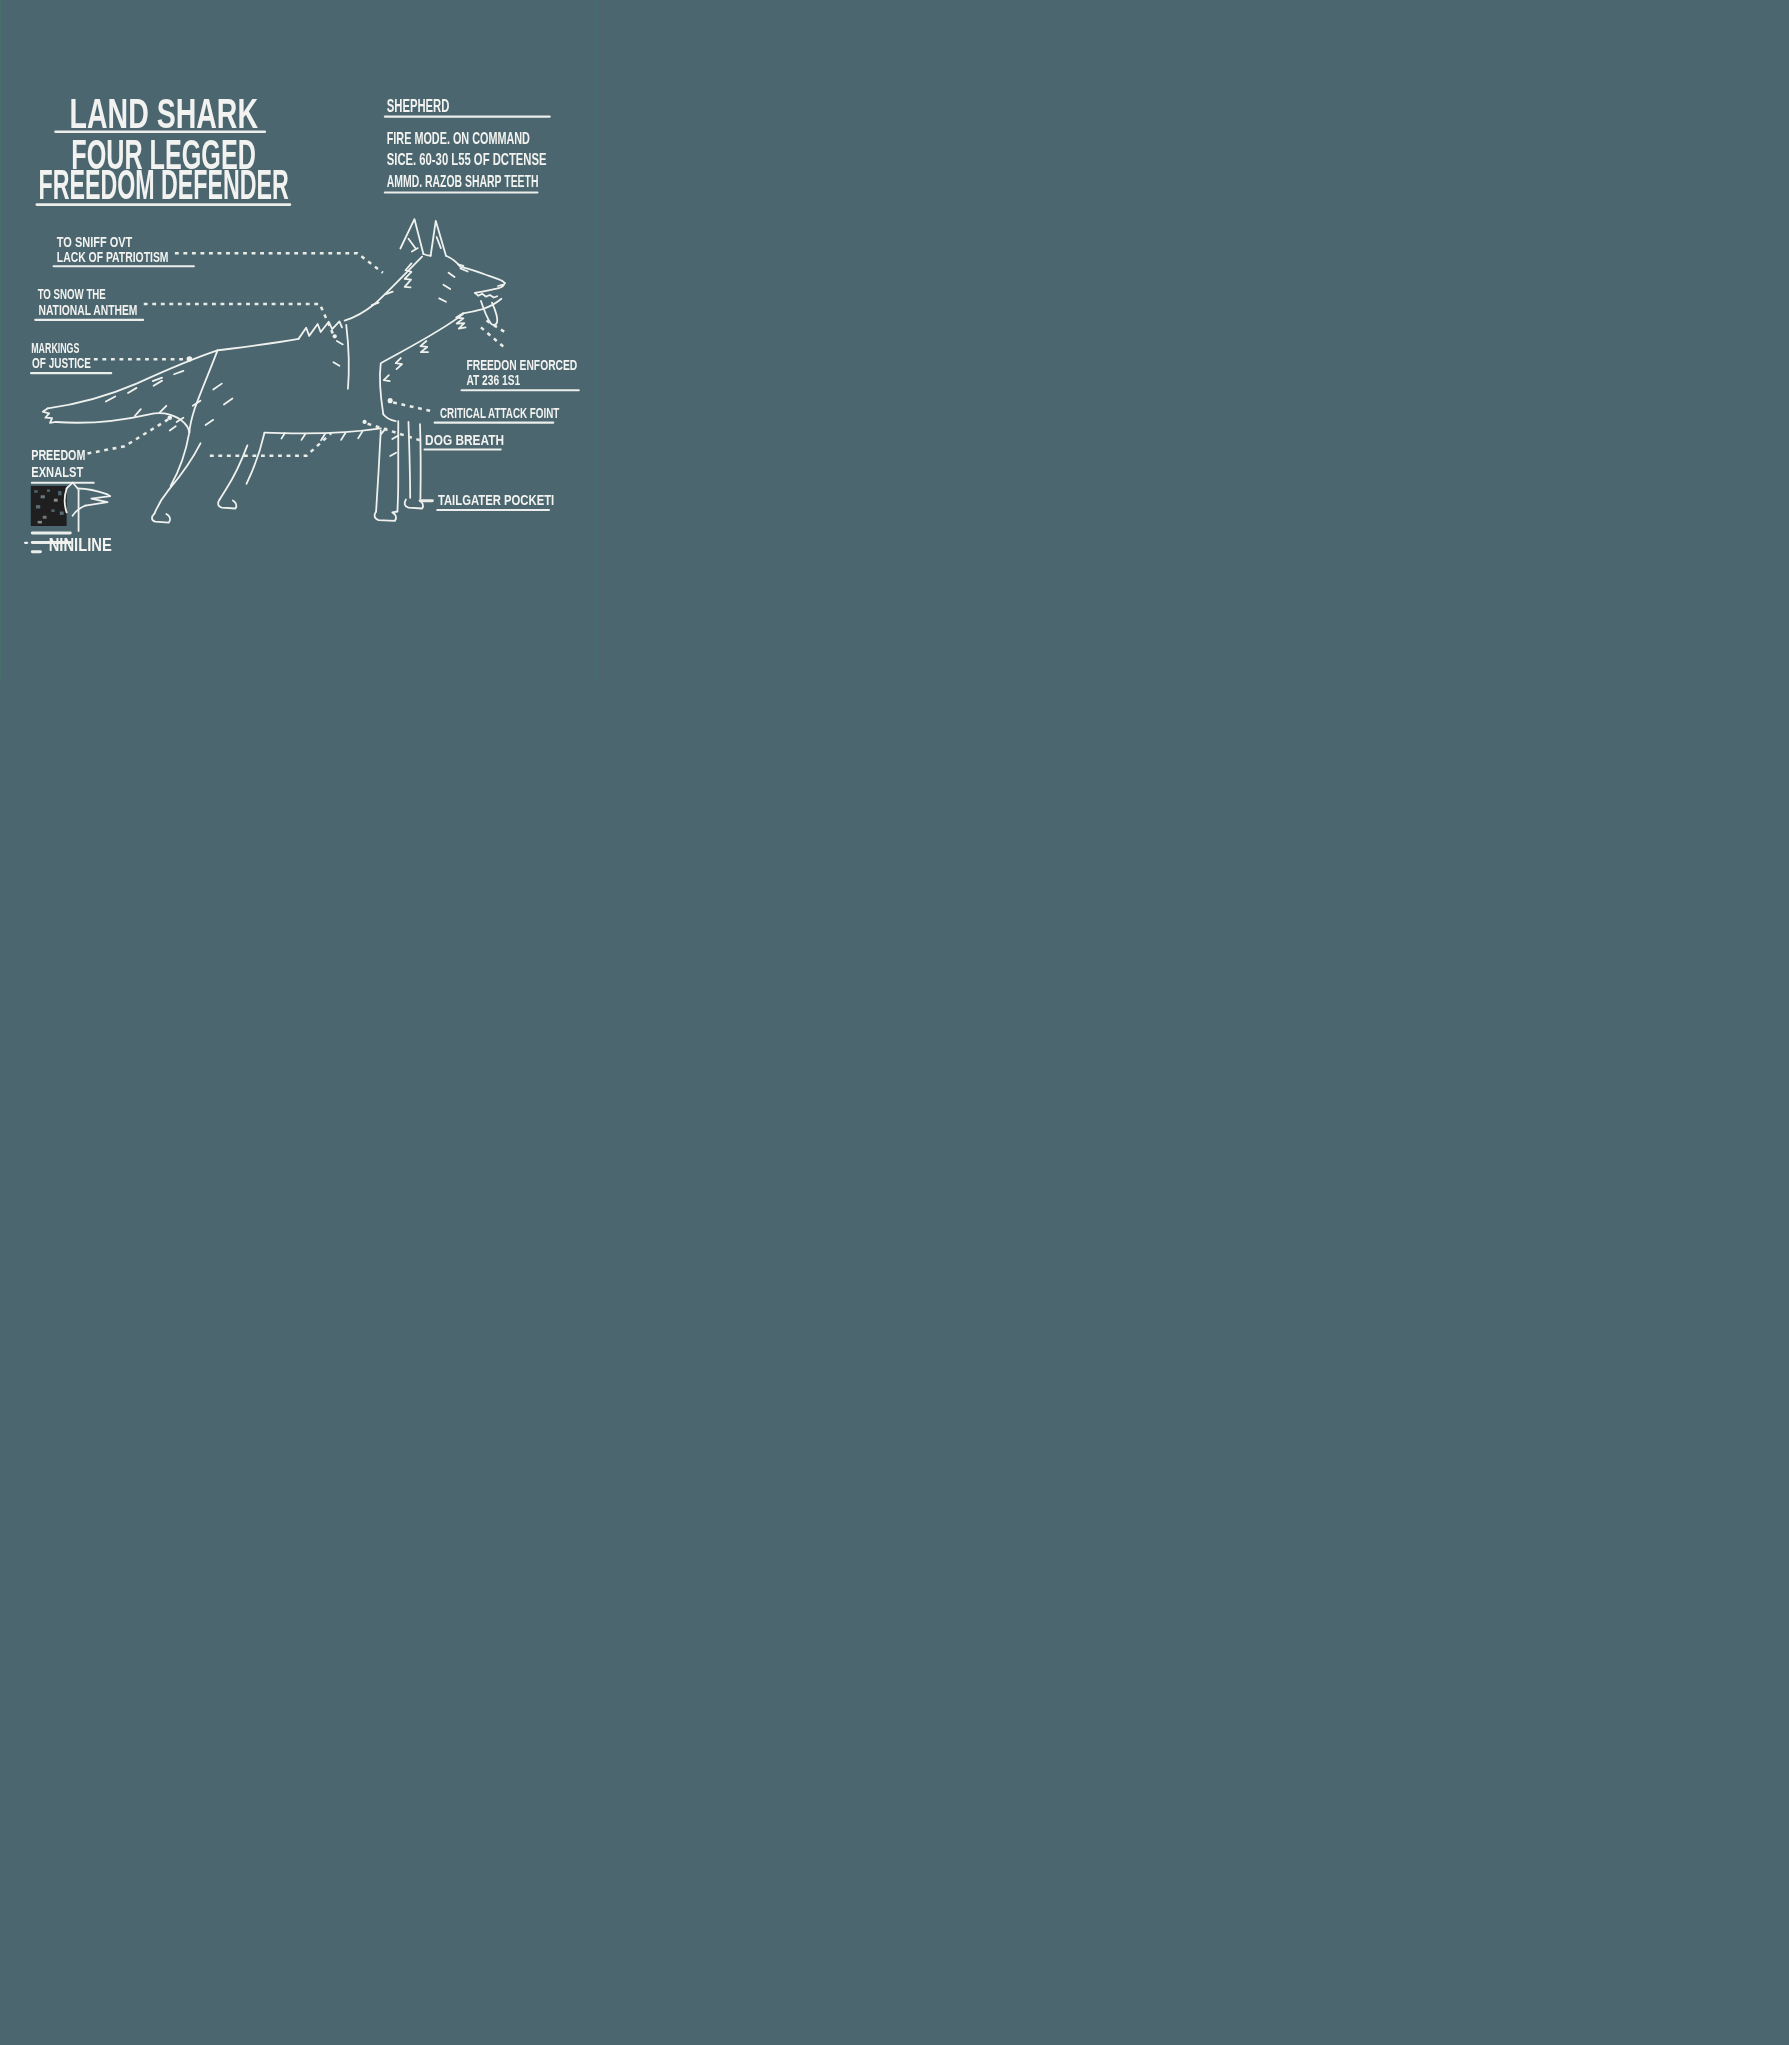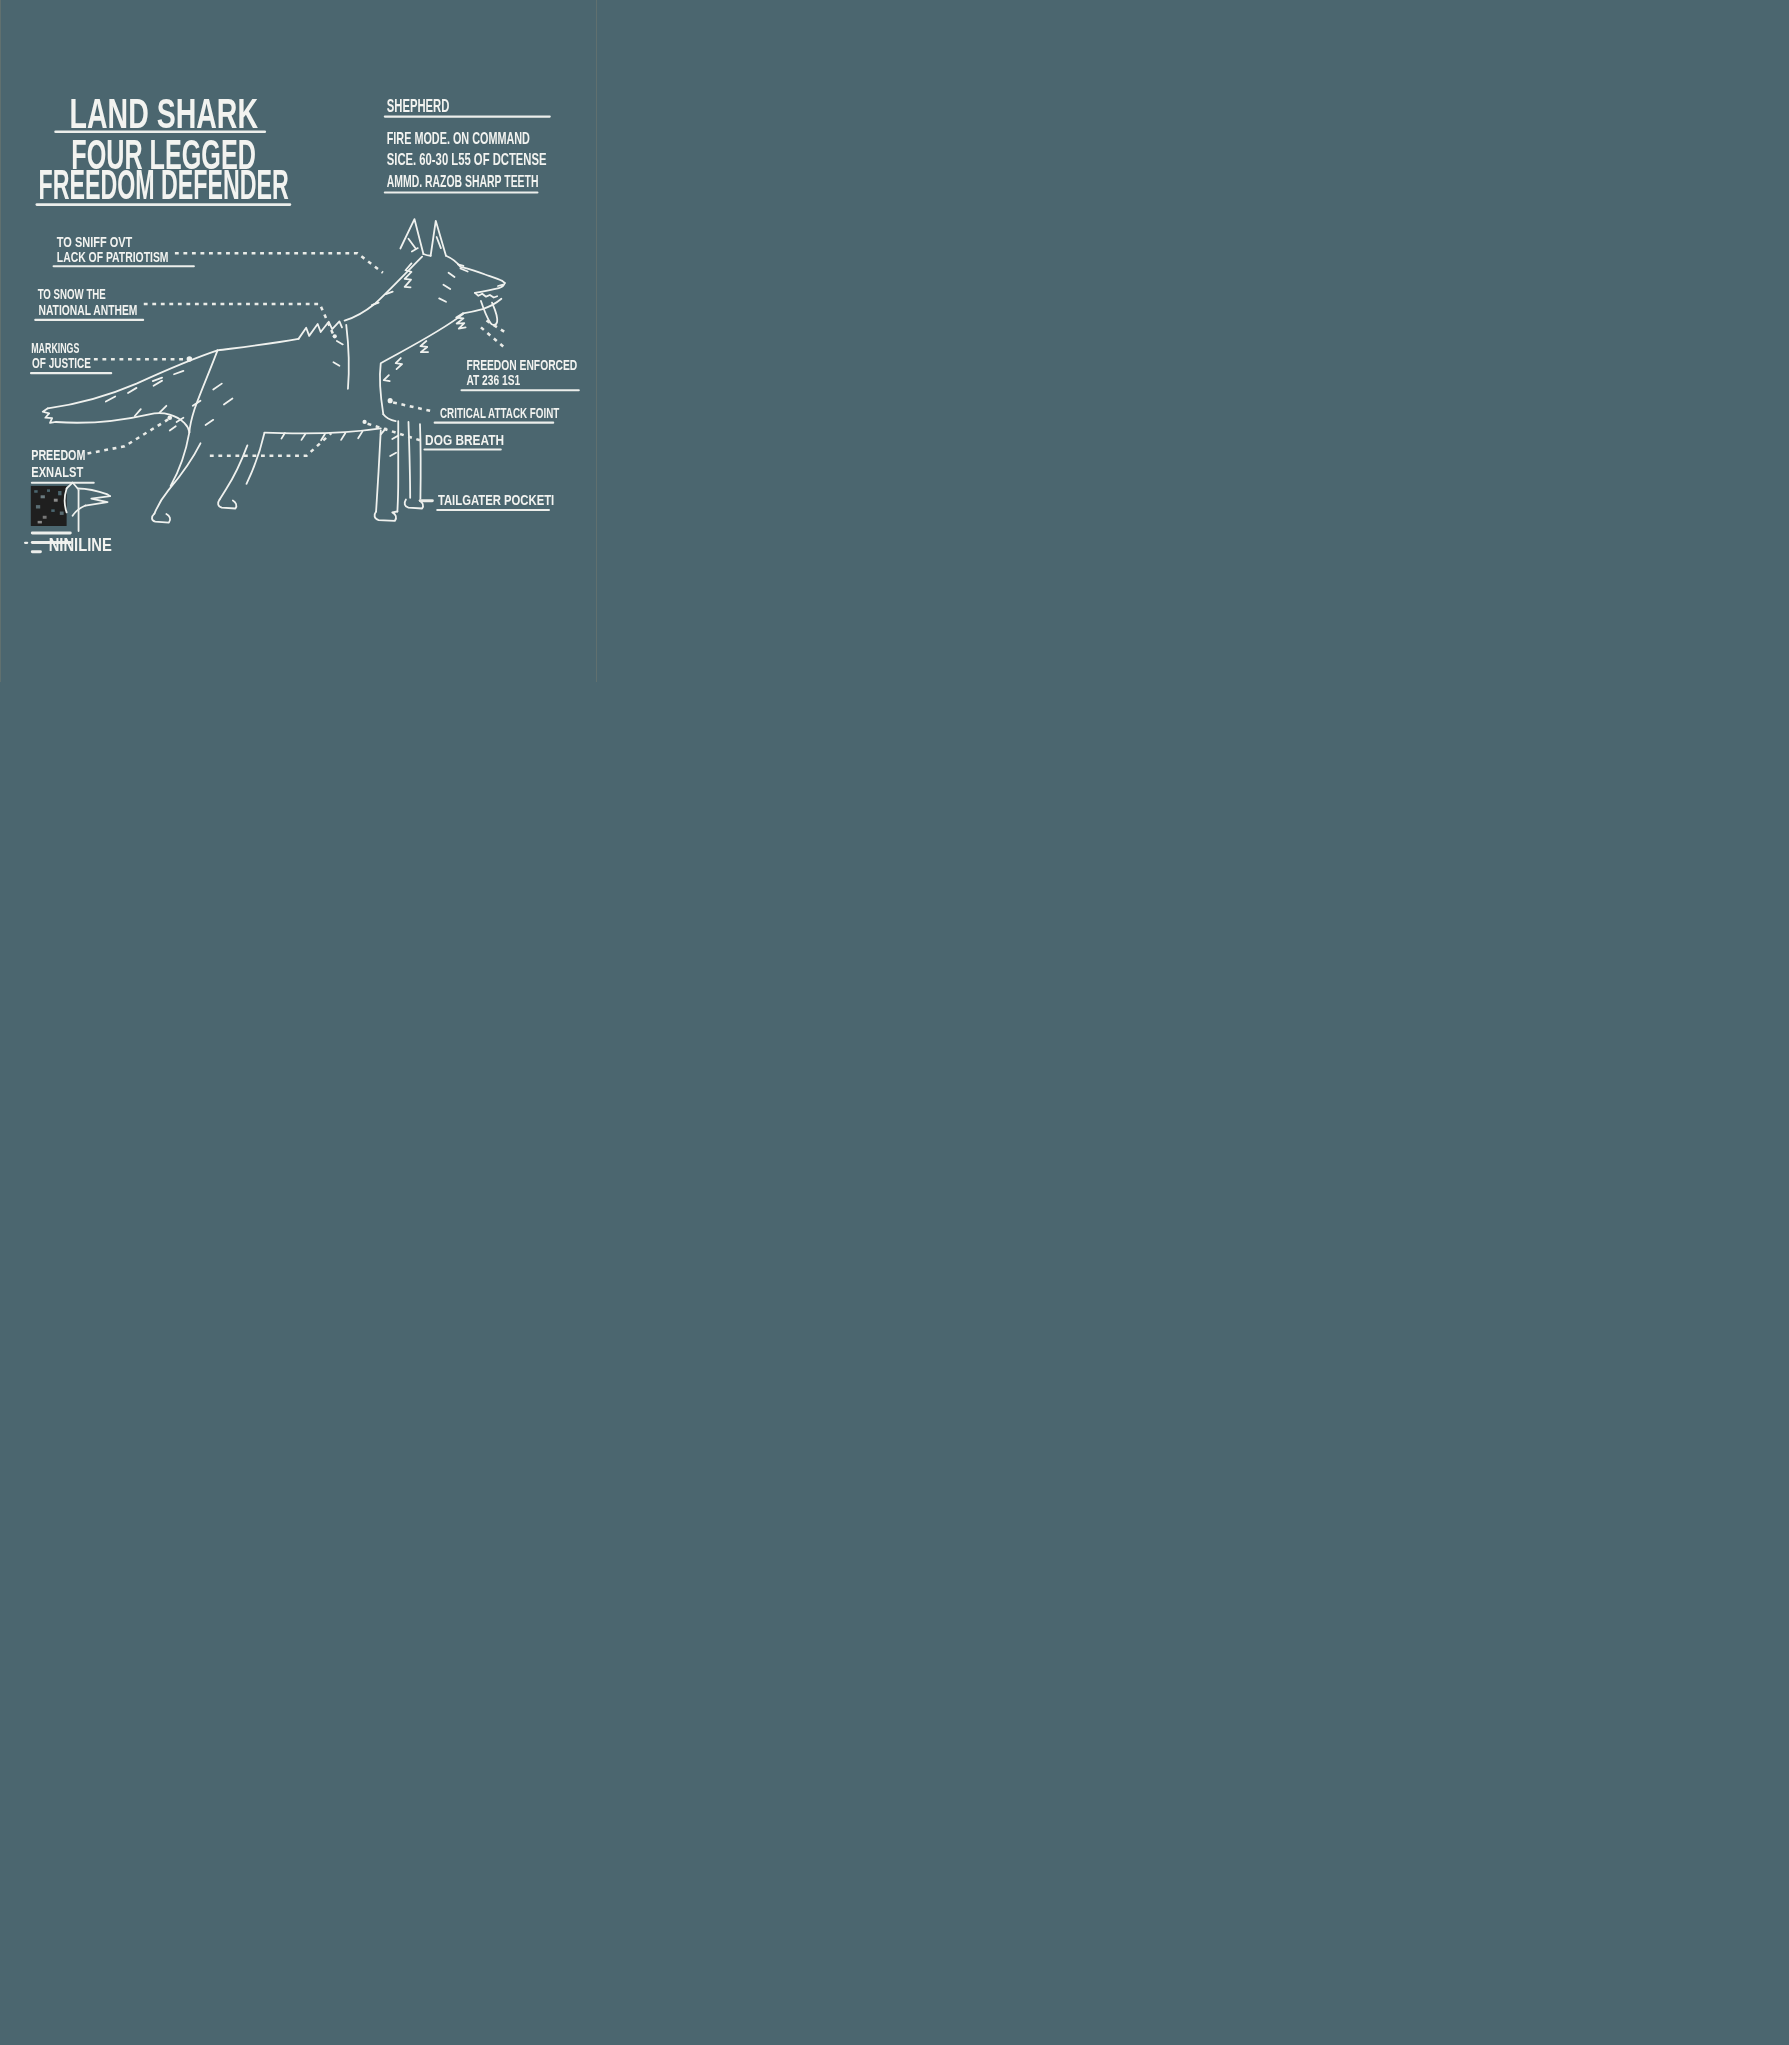--- a/index.html
+++ b/index.html
@@ -4,21 +4,21 @@
 <style>
   html, body {
     margin: 0;
     padding: 0;
     background: #4b666f;
   }
   .stage {
     position: relative;
     width: 597px;
     height: 682px;
-    background: #fdba74;
+    background: #22c55e;
     overflow: hidden;
   }
   svg { display: block; }
   .label-text {
     font-family: "Liberation Sans", "DejaVu Sans", sans-serif;
     font-weight: bold;
     fill: #f2f3f0;
   }
   .ink path, .ink polyline {
     stroke: #eff1ee;

